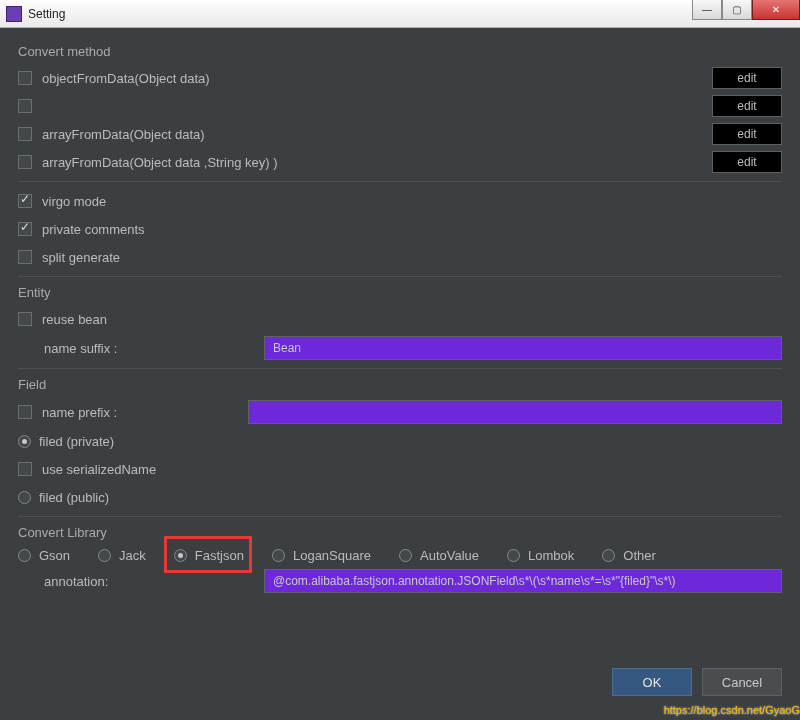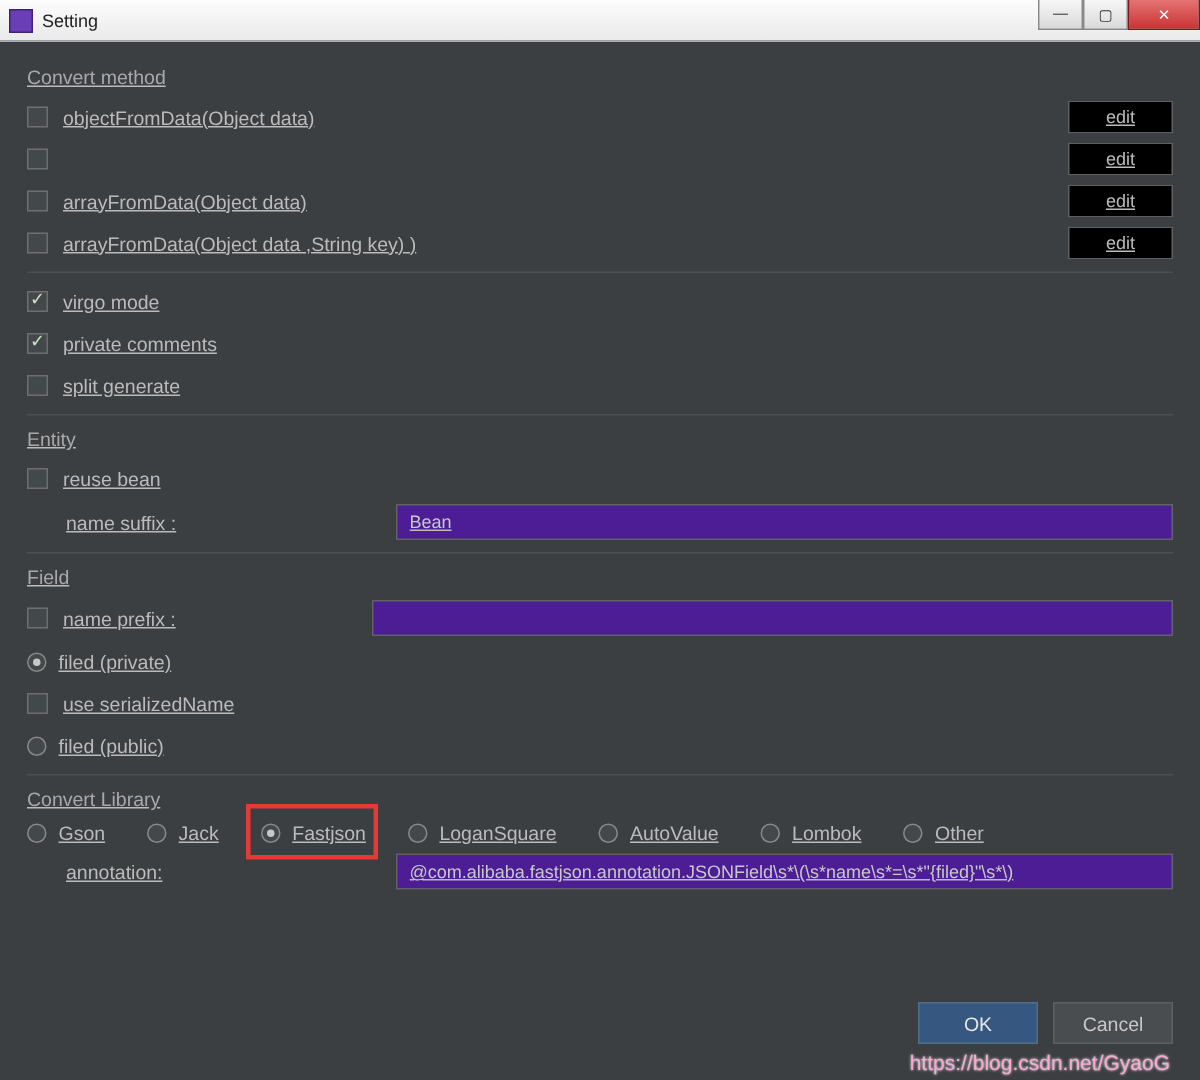--- a/index.html
+++ b/index.html
@@ -7,41 +7,41 @@
   .titlebar {
     height: 28px; background: linear-gradient(#fdfdfd,#e9e9e9);
     border-bottom: 1px solid #b0b0b0; display: flex; align-items: center;
     padding-left: 6px; position: relative;
   }
   .titlebar .appicon { width: 16px; height: 16px; background:#6a3fb5; display:inline-block; margin-right:6px; border:1px solid #402070;}
   .titlebar .title { font-size: 12px; color: #222; }
   .winbtns { position:absolute; right:0; top:0; height:20px; display:flex;}
   .winbtn { width:30px; height:20px; background:linear-gradient(#f7f7f7,#d9d9d9); border:1px solid #888; border-top:none; display:flex; align-items:center; justify-content:center; font-size:10px; color:#333;}
   .winbtn.close{ width:48px; background:linear-gradient(#e57373,#c93434); color:#fff; border-color:#7a1a1a;}
-  .content { padding: 10px 18px 8px 18px; color:#bbbbbb; font-size:13px;text-decoration:underline; }
+  .content { padding: 10px 18px 8px 18px; color:#bbbbbb; font-size:13px; }
   .section-label { color:#a9a9a9; font-size:13px; margin:6px 0 8px 0; }
   .row { display:flex; align-items:center; margin:6px 0; min-height:22px; }
   .row.indent { padding-left:26px; }
   .chk { width:14px; height:14px; border:1px solid #6e6e6e; background:#43494a; margin-right:10px; flex-shrink:0; position:relative; cursor:pointer;}
   .chk.checked::after{ content:"✓"; color:#c8e6c9; font-size:12px; position:absolute; top:-3px; left:1px;}
   .radio { width:13px; height:13px; border:1px solid #888; border-radius:50%; background:#43494a; margin-right:8px; flex-shrink:0; position:relative; cursor:pointer;}
   .radio.checked::after{content:""; width:5px; height:5px; border-radius:50%; background:#c8c8c8; position:absolute; top:3px; left:3px;}
   .label { color:#bbbbbb; }
   .editbtn { width:70px; height:22px; background:#000000; border:1px solid #5e6060; color:#bbbbbb; font-size:12px; cursor:pointer; }
   .row .spacer { flex:1; }
   .sep { border-top:1px solid #4d4f50; margin:8px 0; }
-  .input { flex:1; height:24px; background:#4c1d95; border:1px solid #616263; color:#c8c8c8; padding:0 8px; font-size:12px; }
+  .input { flex:1; height:24px; background:#6d28d9; border:1px solid #616263; color:#c8c8c8; padding:0 8px; font-size:12px; }
   .fieldlabel { width:220px; color:#bbbbbb; }
   .radiorow { display:flex; margin:6px 0; flex-wrap:wrap; gap:0; }
   .radiogroup { display:flex; align-items:center; margin-right:28px;}
   .highlightbox { position:absolute; border:3px solid #e53935; pointer-events:none; }
   .footer { position:absolute; bottom:24px; right:18px; display:flex; gap:10px;}
   .btn { width:80px; height:28px; border:1px solid #5e6060; color:#c8c8c8; font-size:13px; cursor:pointer; background:#4a4d4f;}
   .btn.primary { background:#365880; border-color:#4a708b; color:#e5e5e5;}
-  .watermark{ position:absolute; bottom:4px; right:20px; font-size:14px; color:#f9a8d4; text-shadow:0 0 2px #fff;}
+  .watermark{ position:absolute; bottom:4px; right:0; font-size:11px; color:#eab308; text-shadow:0 0 2px #fff;}
 </style>
 </head>
 <body>
 
 <div class="titlebar">
   <span class="appicon"></span>
   <span class="title">Setting</span>
   <div class="winbtns">
     <div class="winbtn">—</div>
     <div class="winbtn">▢</div>

